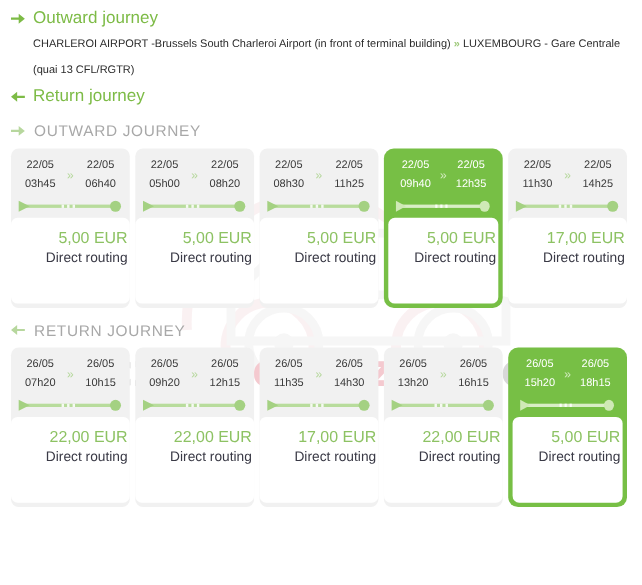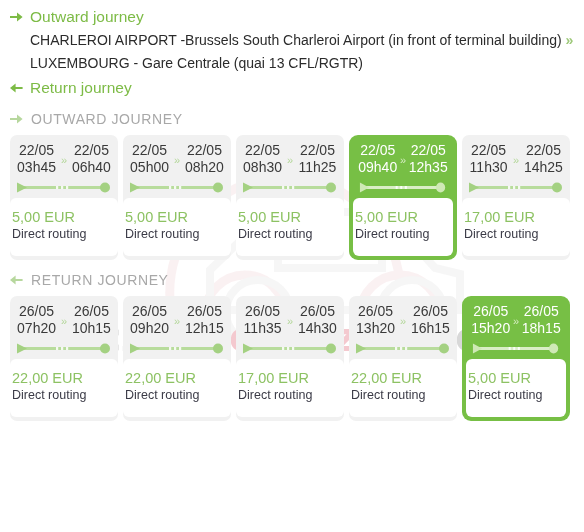--- a/index.html
+++ b/index.html
@@ -60,21 +60,21 @@
     align-items: center;
     gap: 7px;
   }
   .arrow-ico {
     display: inline-block;
     width: 13px;
     height: 10px;
     flex: 0 0 auto;
   }
   .jdesc {
-    font-size: 14px;
+    font-size: 10px;
     line-height: 23px;
     color: #2b2b2b;
     padding-left: 20px;
     margin-top: 1px;
   }
   .chev {
     color: #9ec97a;
     font-weight: bold;
   }
 
@@ -122,21 +122,21 @@
   .times {
     display: flex;
     align-items: center;
     justify-content: center;
     gap: 0;
     padding: 1px 4px 0 4px;
   }
   .tcol {
     width: 46px;
     text-align: center;
-    font-size: 14px;
+    font-size: 10px;
     line-height: 17px;
     color: #3a3a3a;
   }
   .card.sel .tcol { color: #ffffff; }
   .sep {
     width: 10px;
     text-align: center;
     font-size: 11px;
     color: #b4d79a;
     align-self: center;
@@ -145,22 +145,22 @@
   .card.sel .sep { color: #d4ecc0; }
 
   .line {
     padding: 6px 6px 5px 6px;
   }
   .line svg { display: block; }
 
   .inner {
     background: #ffffff;
     border-radius: 6px;
-    padding: 10px 2px 14px 2px;
-    text-align: left;
+    padding: 10px 2px 34px 2px;
+    text-align: right;
   }
   .price {
     color: #8dc263;
     font-size: 14.5px;
     line-height: 18px;
   }
   .routing {
     color: #3a3a46;
     font-size: 12.5px;
     line-height: 16px;

